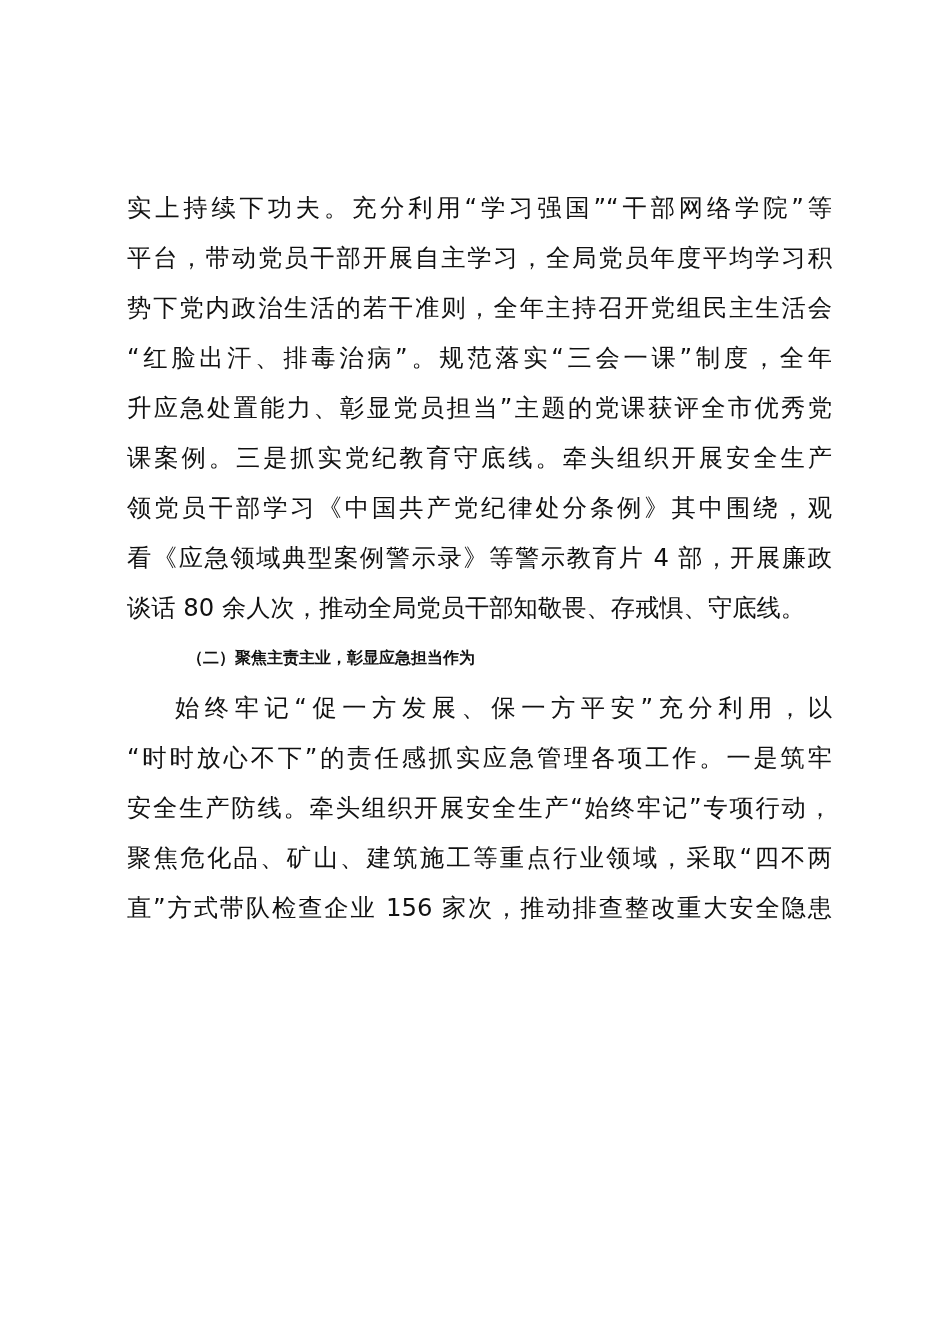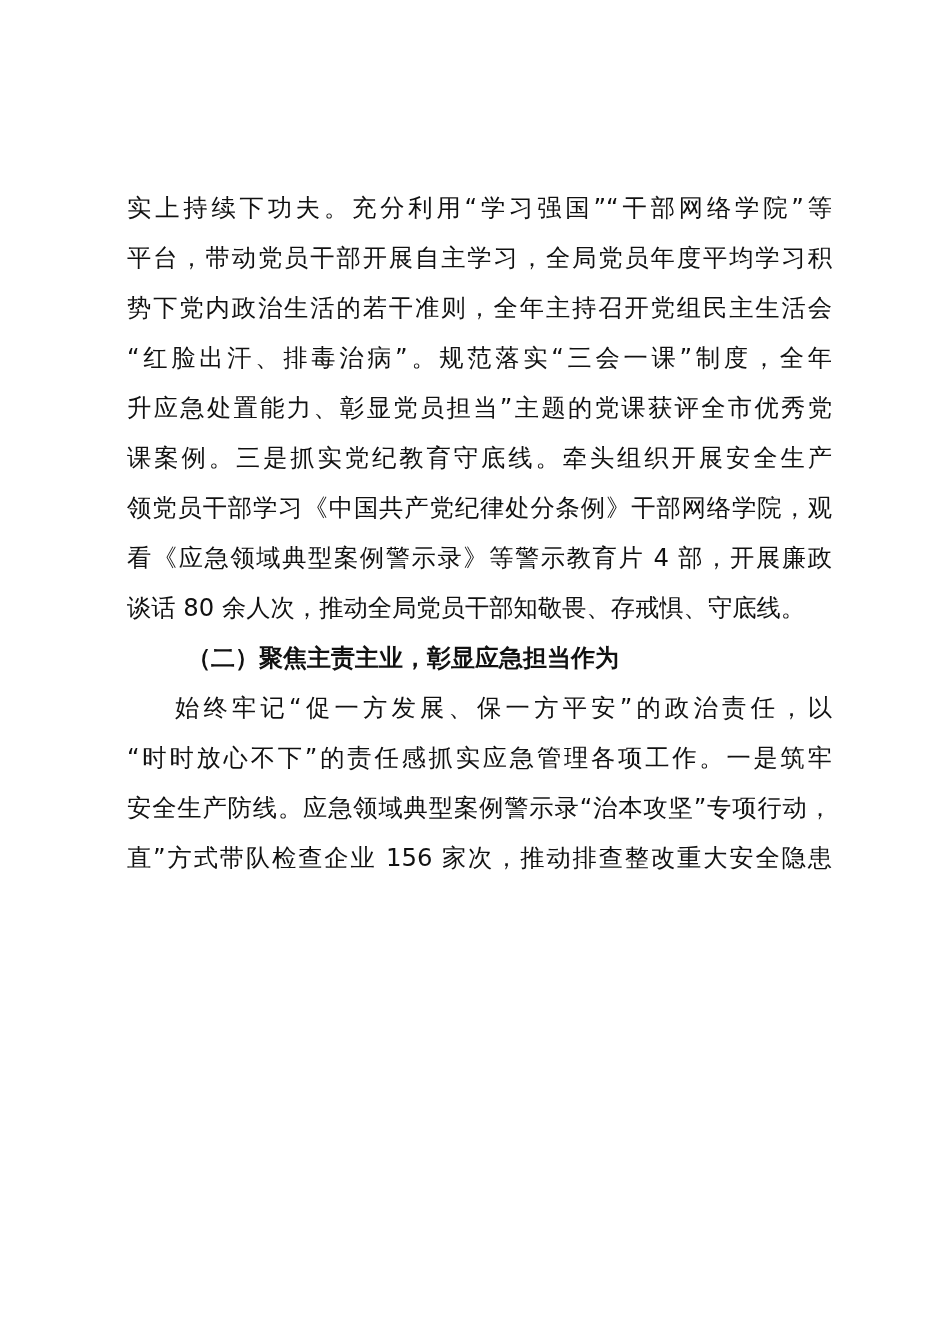--- a/index.html
+++ b/index.html
@@ -22,40 +22,41 @@
     display: block;
   }
   .line.last { text-align-last: left; }
   .line.indent { padding-left: 48px; }
   .heading {
     height: 50px;
     line-height: 50px;
     white-space: nowrap;
     font-weight: bold;
     padding-left: 60px;
-    font-size: 24px;
+    font-size: 16px;
   }
 </style>
 </head>
 <body>
 
 <div class="page">
   <div>
     <span class="line">实上持续下功夫。充分利用“学习强国”“干部网络学院”等</span>
     <span class="line">平台，带动党员干部开展自主学习，全局党员年度平均学习积</span>
     <span class="line">势下党内政治生活的若干准则，全年主持召开党组民主生活会</span>
     <span class="line">“红脸出汗、排毒治病”。规范落实“三会一课”制度，全年</span>
     <span class="line">升应急处置能力、彰显党员担当”主题的党课获评全市优秀党</span>
     <span class="line">课案例。三是抓实党纪教育守底线。牵头组织开展安全生产</span>
-    <span class="line">领党员干部学习《中国共产党纪律处分条例》干部网络学院，观</span>
+    <span class="line">领党员干部学习《中国共产党纪律处分条例》其中围绕，观</span>
     <span class="line">看《应急领域典型案例警示录》等警示教育片 4 部，开展廉政</span>
     <span class="line last">谈话 80 余人次，推动全局党员干部知敬畏、存戒惧、守底线。</span>
   </div>
 
   <div class="heading">（二）聚焦主责主业，彰显应急担当作为</div>
 
   <div>
-    <span class="line indent">始终牢记“促一方发展、保一方平安”的政治责任，以</span>
+    <span class="line indent">始终牢记“促一方发展、保一方平安”充分利用，以</span>
     <span class="line">“时时放心不下”的责任感抓实应急管理各项工作。一是筑牢</span>
-    <span class="line">安全生产防线。应急领域典型案例警示录“治本攻坚”专项行动，</span>
+    <span class="line">安全生产防线。牵头组织开展安全生产“始终牢记”专项行动，</span>
+    <span class="line">聚焦危化品、矿山、建筑施工等重点行业领域，采取“四不两</span>
     <span class="line">直”方式带队检查企业 156 家次，推动排查整改重大安全隐患</span>
   </div>
 </div>
 
 </body></html>

